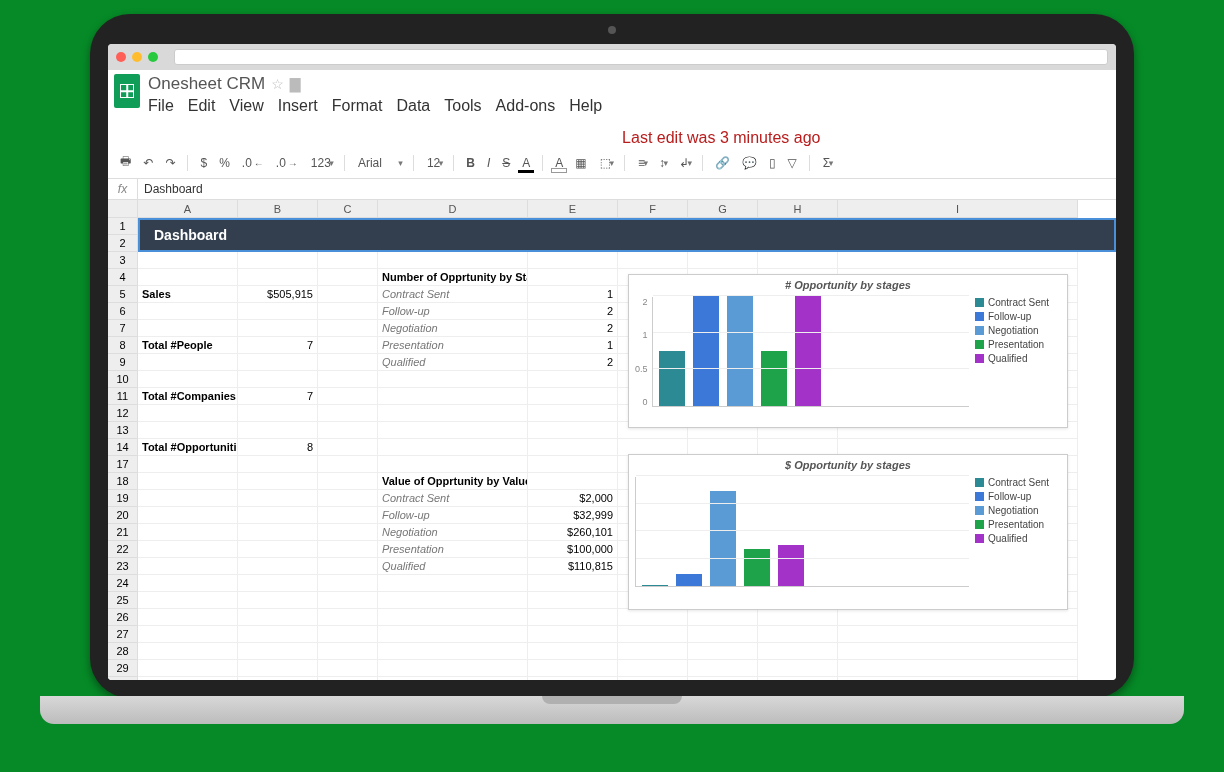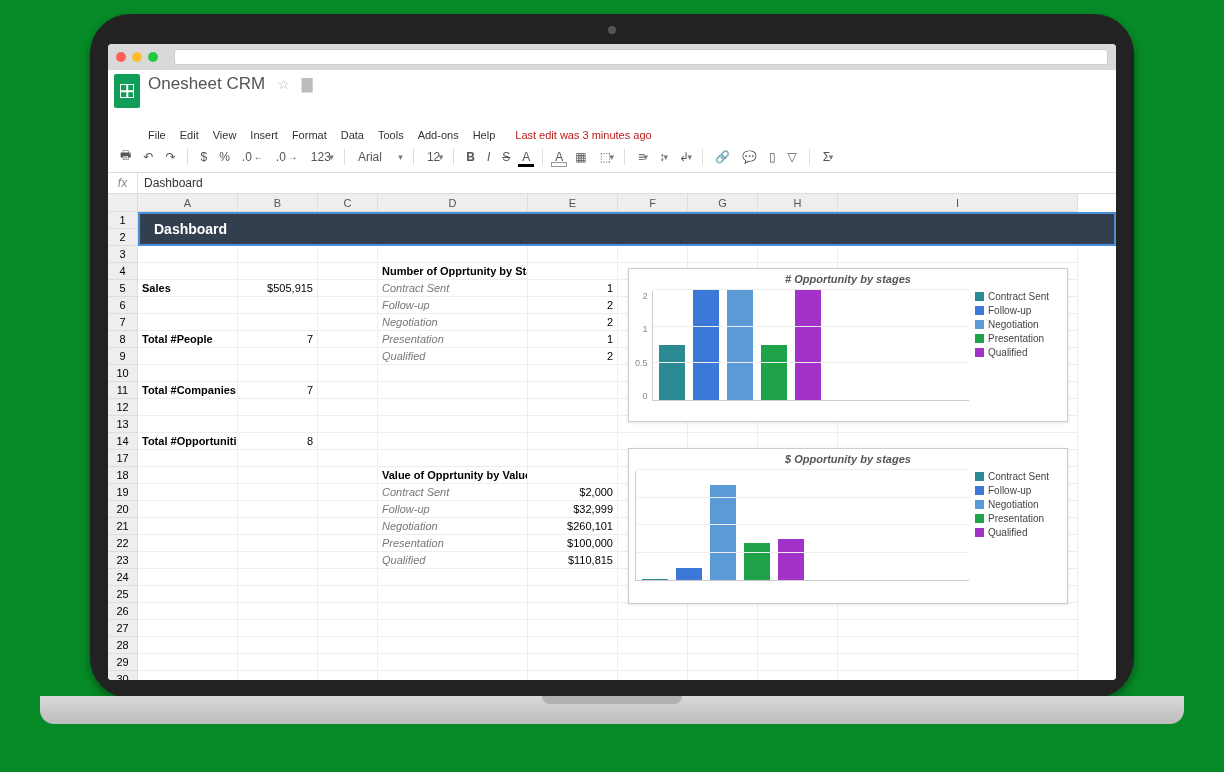--- a/index.html
+++ b/index.html
@@ -53,23 +53,23 @@
   .app-row { display: flex; align-items: flex-start; background: #fff; padding: 4px 6px 0 6px; }
   .sheets-logo {
     width: 26px; height: 34px; background: #0f9d58; border-radius: 2px; margin-right: 8px;
     display: flex; align-items: center; justify-content: center;
   }
   .sheets-logo-grid { width: 14px; height: 14px; border: 1.5px solid #fff; position: relative; }
   .sheets-logo-grid::before,.sheets-logo-grid::after{content:"";position:absolute;background:#fff;}
   .sheets-logo-grid::before{left:50%;top:0;width:1.5px;height:100%;transform:translateX(-50%);}
   .sheets-logo-grid::after{top:50%;left:0;height:1.5px;width:100%;transform:translateY(-50%);}
   .title-block { display: flex; flex-direction: column; }
-  .doc-title-row { display: flex; align-items: center; gap: 12px; font-size: 17px; color: #555; }
+  .doc-title-row { display: flex; align-items: center; gap: 6px; font-size: 17px; color: #555; }
   .star-icon,.folder-icon { color: #bbb; font-size: 14px; }
-  .menus { display: flex; gap: 14px; font-size: 11px; color: #333; margin-top: 3px; align-items: flex-end; }
+  .menus { display: flex; gap: 14px; font-size: 16px; color: #333; margin-top: 3px; align-items: flex-start; }
   .menus .last-edit { color: #b91c1c; margin-left: 6px; margin-top: 32px; }
 
   
   .toolbar {
     display: flex; align-items: center; gap: 4px;
     background: #fff; padding: 3px 8px; border-bottom: 1px solid #ddd;
     font-size: 12px; color: #555;
   }
   .toolbar .tb-item { padding: 2px 4px; display: inline-flex; align-items: center; gap: 2px; }
   .toolbar .sep { width: 1px; height: 16px; background: #ddd; margin: 0 4px; }

